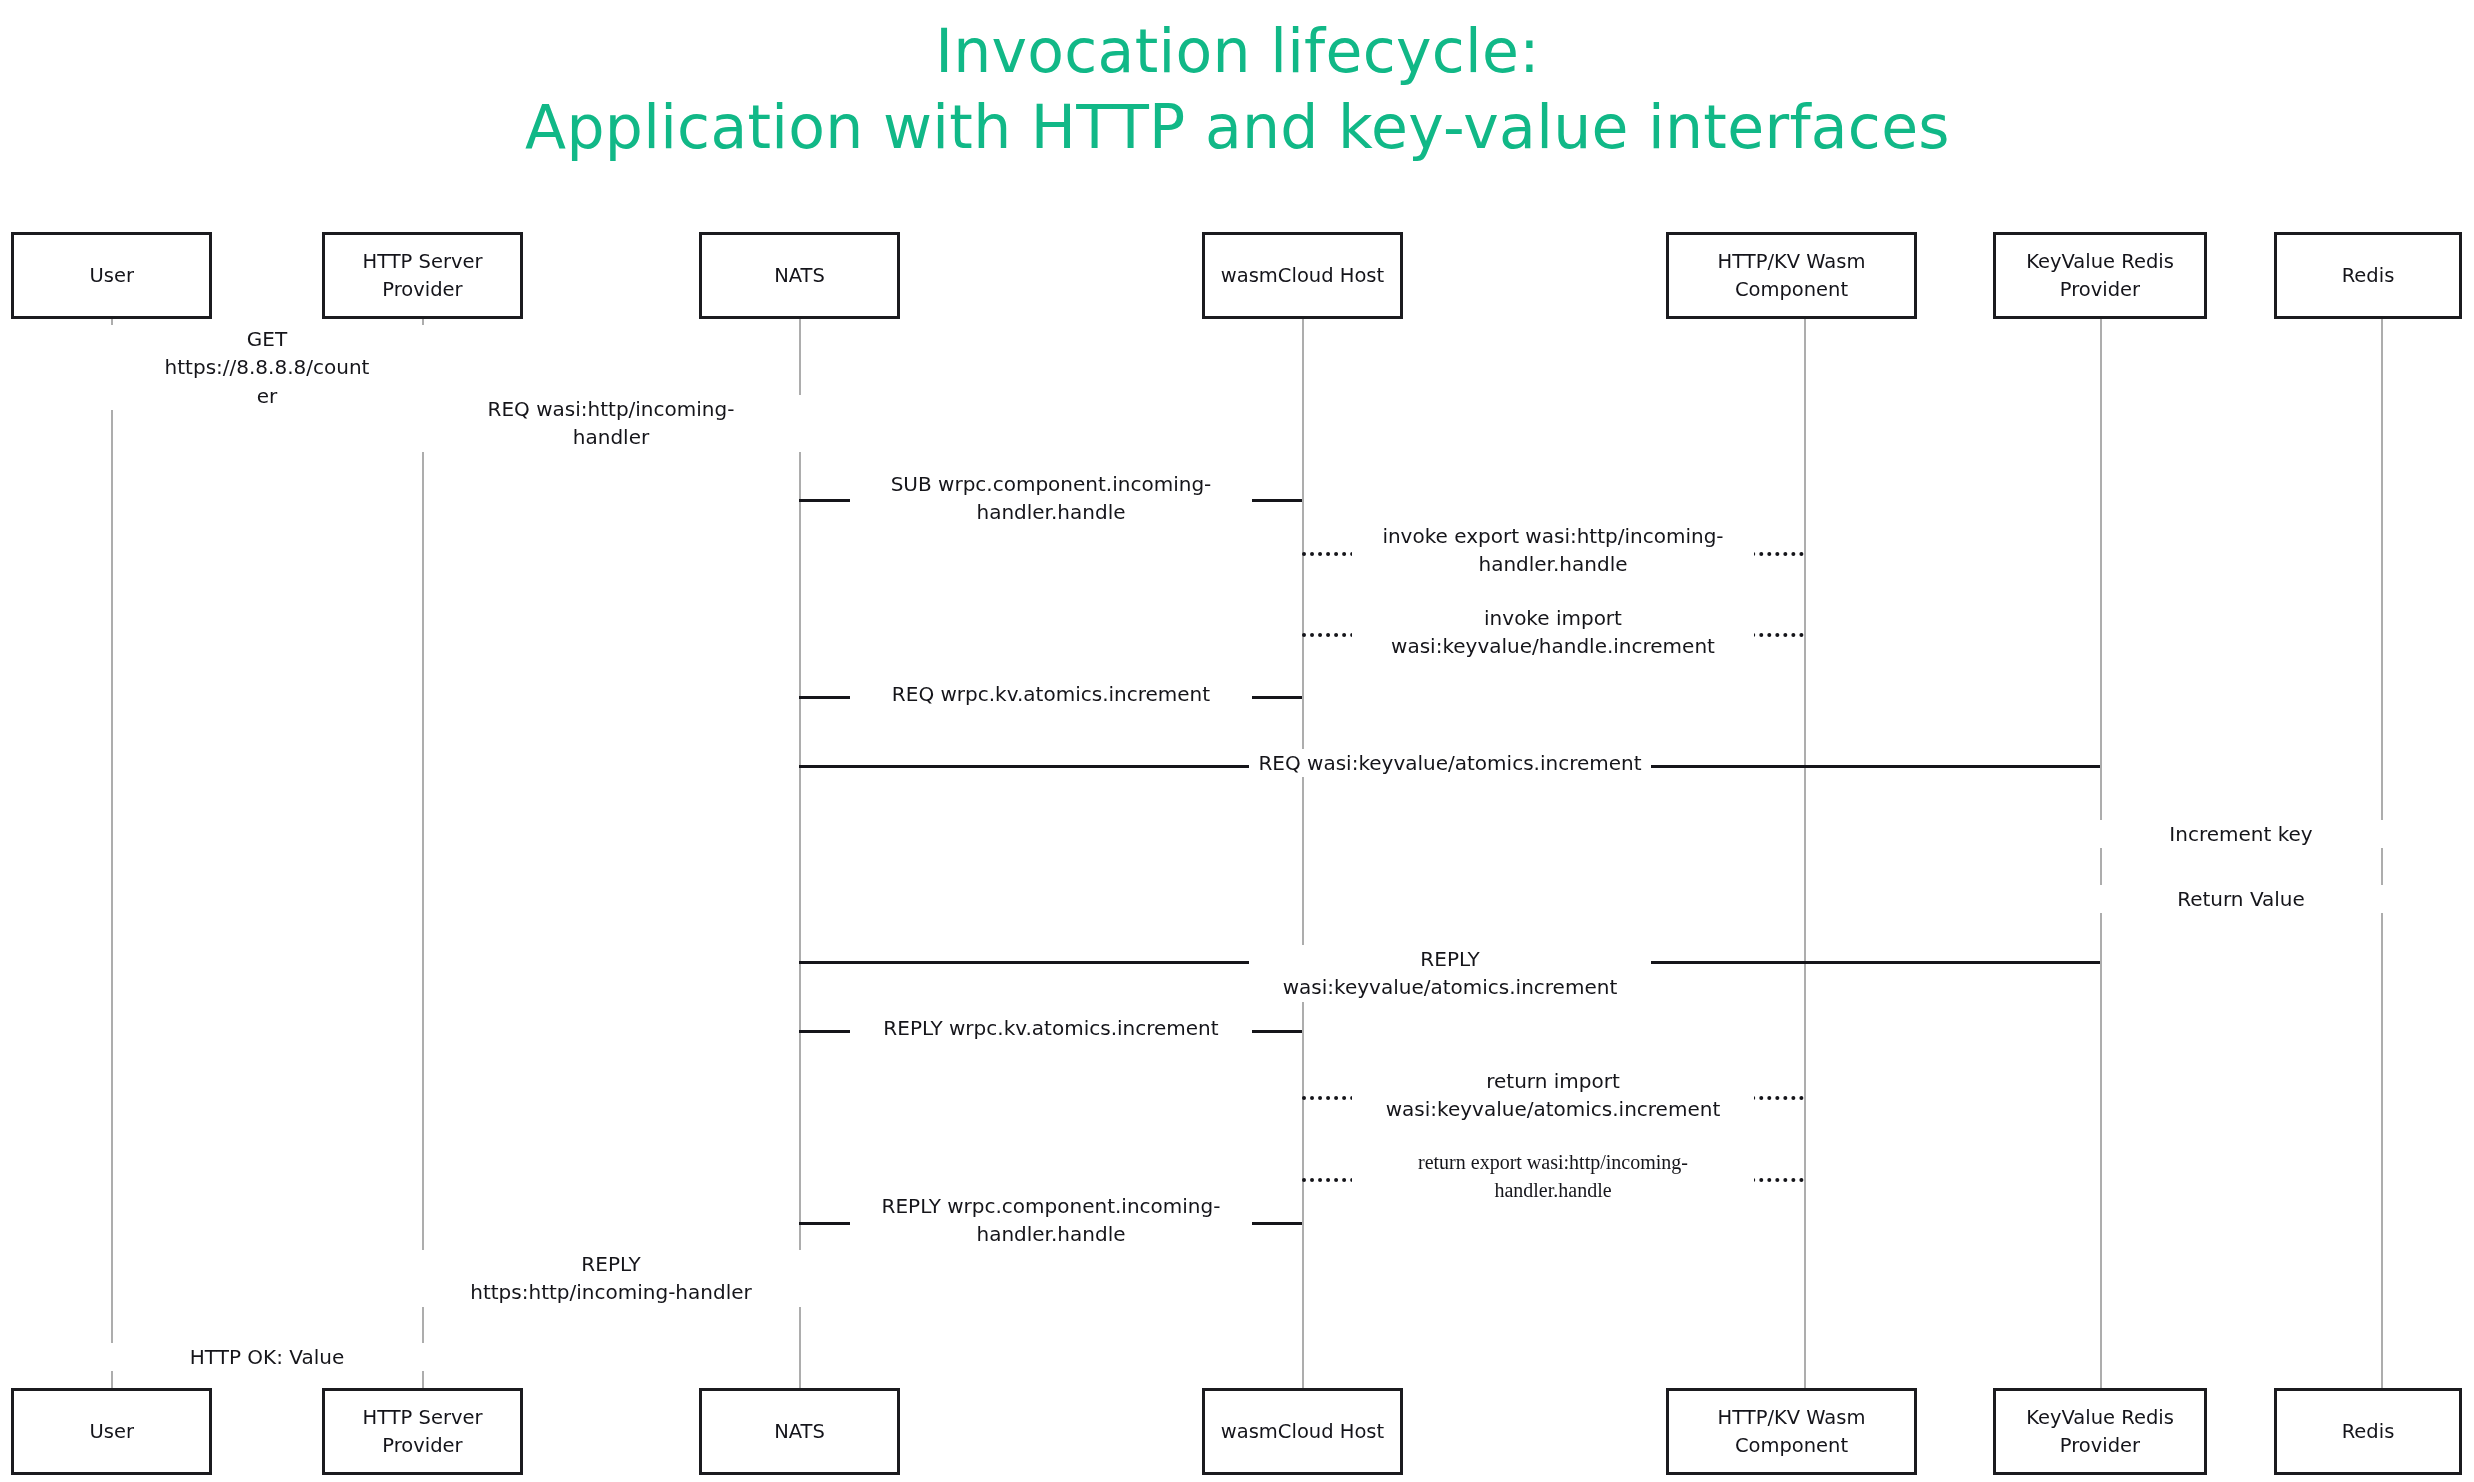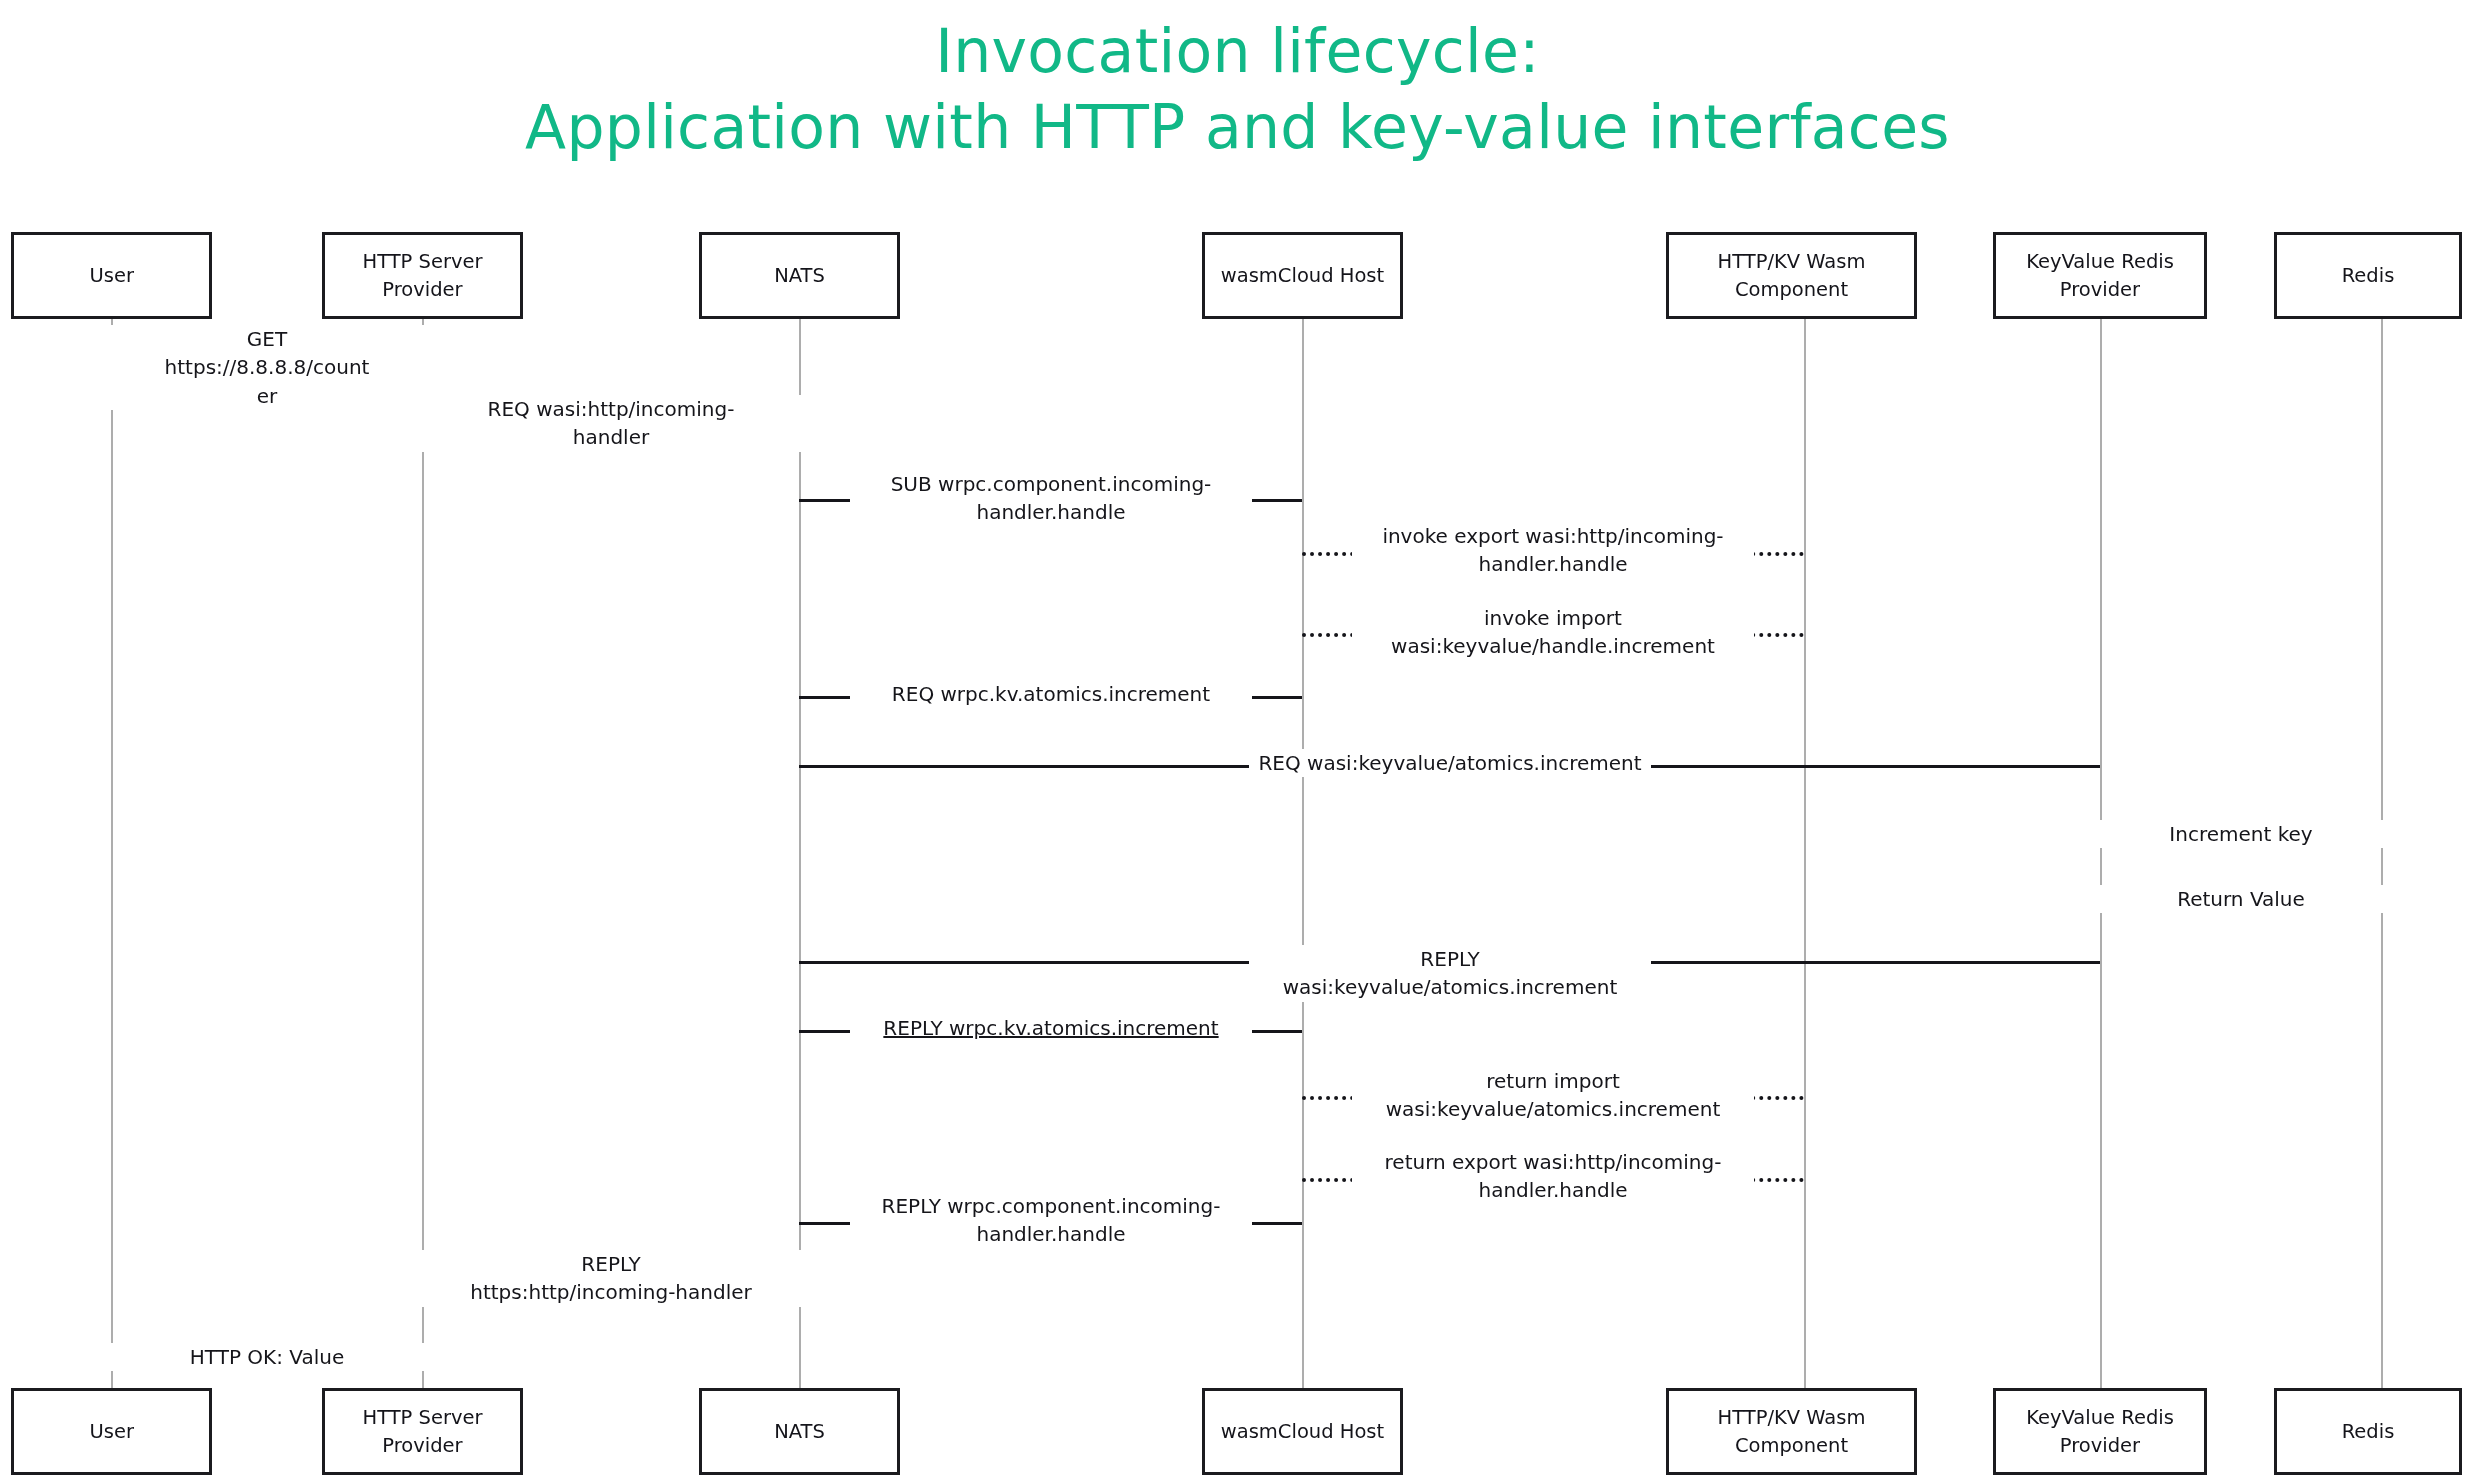--- a/index.html
+++ b/index.html
@@ -104,26 +104,26 @@
       <div class="msg-label" style="left: 850px; width: 402px; top: 680px;">REQ wrpc.kv.atomics.increment</div>
       <div class="msg-line" style="left: 799px; width: 1301px; top: 765px;"></div>
       <div class="msg-label" style="left: 1249px; width: 402px; top: 749px;">REQ wasi:keyvalue/atomics.increment</div>
       <div class="msg-line dotted" style="left: 2100px; width: 281px; top: 836px;"></div>
       <div class="msg-label" style="left: 2088px; width: 306px; top: 820px;">Increment key</div>
       <div class="msg-line dotted" style="left: 2100px; width: 281px; top: 901px;"></div>
       <div class="msg-label" style="left: 2088px; width: 306px; top: 885px;">Return Value</div>
       <div class="msg-line" style="left: 799px; width: 1301px; top: 961px;"></div>
       <div class="msg-label" style="left: 1249px; width: 402px; top: 945px;">REPLY wasi:keyvalue/atomics.increment</div>
       <div class="msg-line" style="left: 799px; width: 503px; top: 1030px;"></div>
-      <div class="msg-label" style="left: 850px; width: 402px; top: 1014px; text-decoration: underline;">REPLY wrpc.kv.atomics.increment</div>
+      <div class="msg-label" style="left: 850px; width: 402px; top: 1014px;">REPLY wrpc.kv.atomics.increment</div>
       <div class="msg-line dotted" style="left: 1302px; width: 502px; top: 1096px;"></div>
       <div class="msg-label" style="left: 1352px; width: 402px; top: 1067px;">return import
 wasi:keyvalue/atomics.increment</div>
       <div class="msg-line dotted" style="left: 1302px; width: 502px; top: 1178px;"></div>
-      <div class="msg-label" style="left: 1352px; width: 402px; top: 1148px;">return export wasi:http/incoming-
+      <div class="msg-label" style="left: 1352px; width: 402px; top: 1148px; font-family: Liberation Serif, serif;">return export wasi:http/incoming-
 handler.handle</div>
       <div class="msg-line" style="left: 799px; width: 503px; top: 1222px;"></div>
       <div class="msg-label" style="left: 850px; width: 402px; top: 1192px;">REPLY wrpc.component.incoming-
 handler.handle</div>
       <div class="msg-line" style="left: 422px; width: 377px; top: 1279px;"></div>
       <div class="msg-label" style="left: 410px; width: 402px; top: 1250px;">REPLY
 https:http/incoming-handler</div>
       <div class="msg-line" style="left: 111px; width: 311px; top: 1359px;"></div>
       <div class="msg-label" style="left: 99px; width: 336px; top: 1343px;">HTTP OK: Value</div>
     </div>

